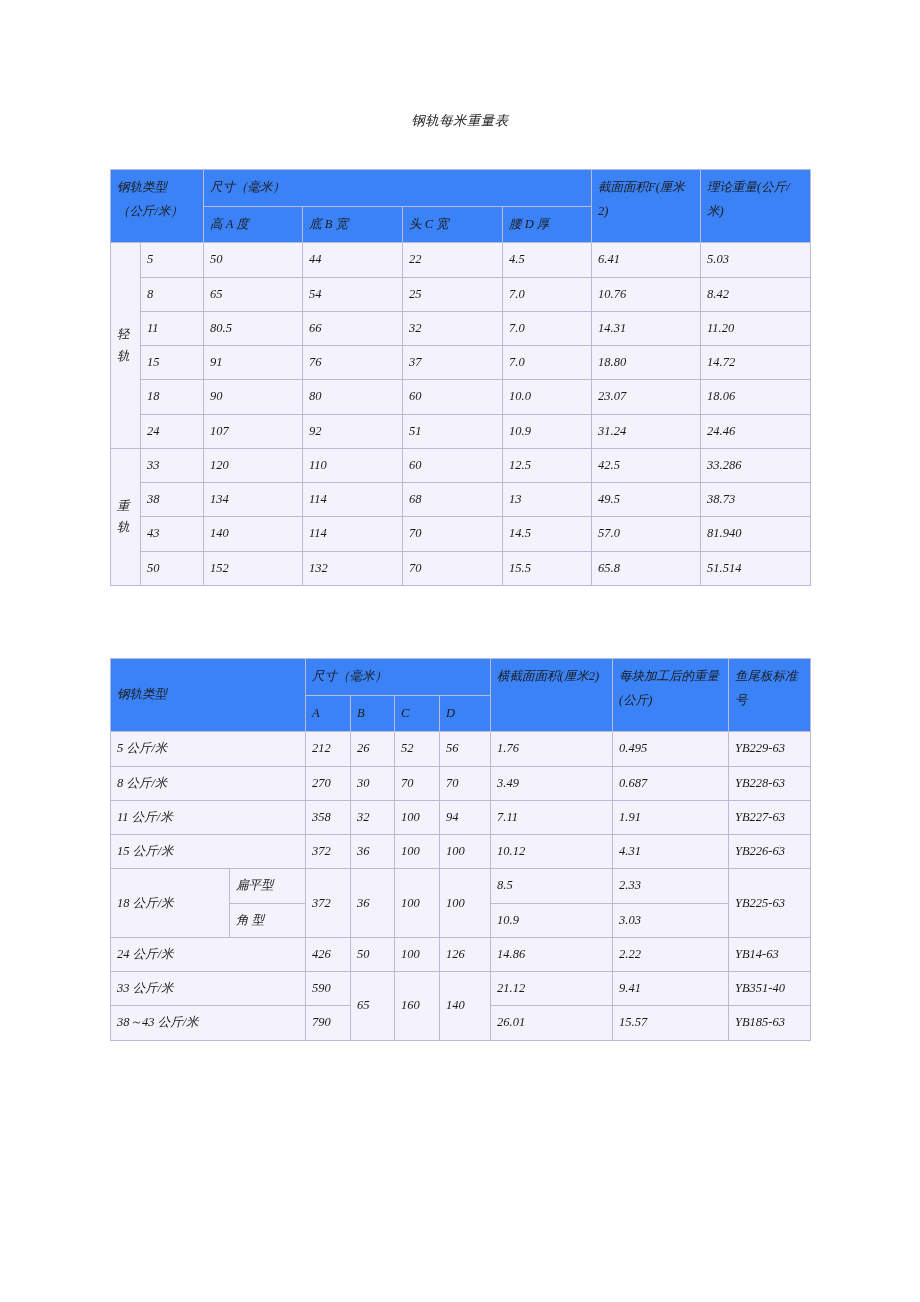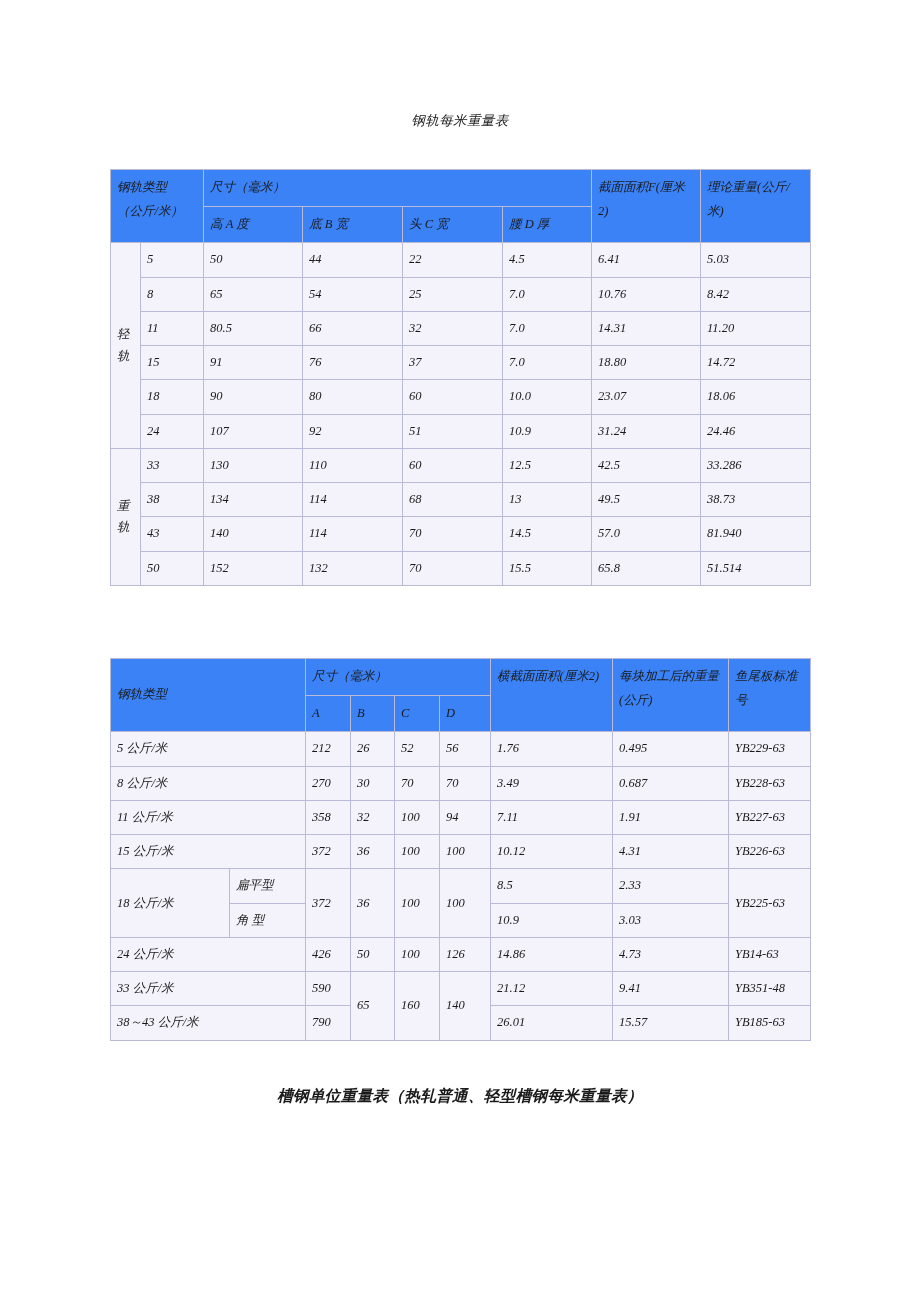--- a/index.html
+++ b/index.html
@@ -190,21 +190,21 @@
         <td>92</td>
         <td>51</td>
         <td>10.9</td>
         <td>31.24</td>
         <td>24.46</td>
       </tr>
 
       <tr>
         <td class="narrow-vert" rowspan="4">重轨</td>
         <td>33</td>
-        <td>130</td>
+        <td>120</td>
         <td>110</td>
         <td>60</td>
         <td>12.5</td>
         <td>42.5</td>
         <td>33.286</td>
       </tr>
       <tr>
         <td>38</td>
         <td>134</td>
         <td>114</td>
@@ -325,41 +325,40 @@
         <td class="cellpad-lg">3.03</td>
       </tr>
 
       <tr>
         <td colspan="2" class="nowrapcell">24 公斤/米</td>
         <td>426</td>
         <td>50</td>
         <td>100</td>
         <td>126</td>
         <td>14.86</td>
-        <td>4.73</td>
+        <td>2.22</td>
         <td>YB14-63</td>
       </tr>
 
       <tr>
         <td colspan="2" class="nowrapcell cellpad-lg">33 公斤/米</td>
         <td class="cellpad-lg">590</td>
         <td rowspan="2">65</td>
         <td rowspan="2">160</td>
         <td rowspan="2">140</td>
         <td class="cellpad-lg">21.12</td>
         <td class="cellpad-lg">9.41</td>
-        <td class="cellpad-lg">YB351-48</td>
+        <td class="cellpad-lg">YB351-40</td>
       </tr>
       <tr>
         <td colspan="2" class="nowrapcell cellpad-lg">38～43 公斤/米</td>
         <td class="cellpad-lg">790</td>
         <td class="cellpad-lg">26.01</td>
         <td class="cellpad-lg">15.57</td>
         <td class="cellpad-lg">YB185-63</td>
       </tr>
     </tbody>
   </table>
 
   <div class="t-gap-6"></div>
 
-  <div class="doc-title big">槽钢单位重量表（热轧普通、轻型槽钢每米重量表）</div>
 
 </div>
 
 </body></html>

